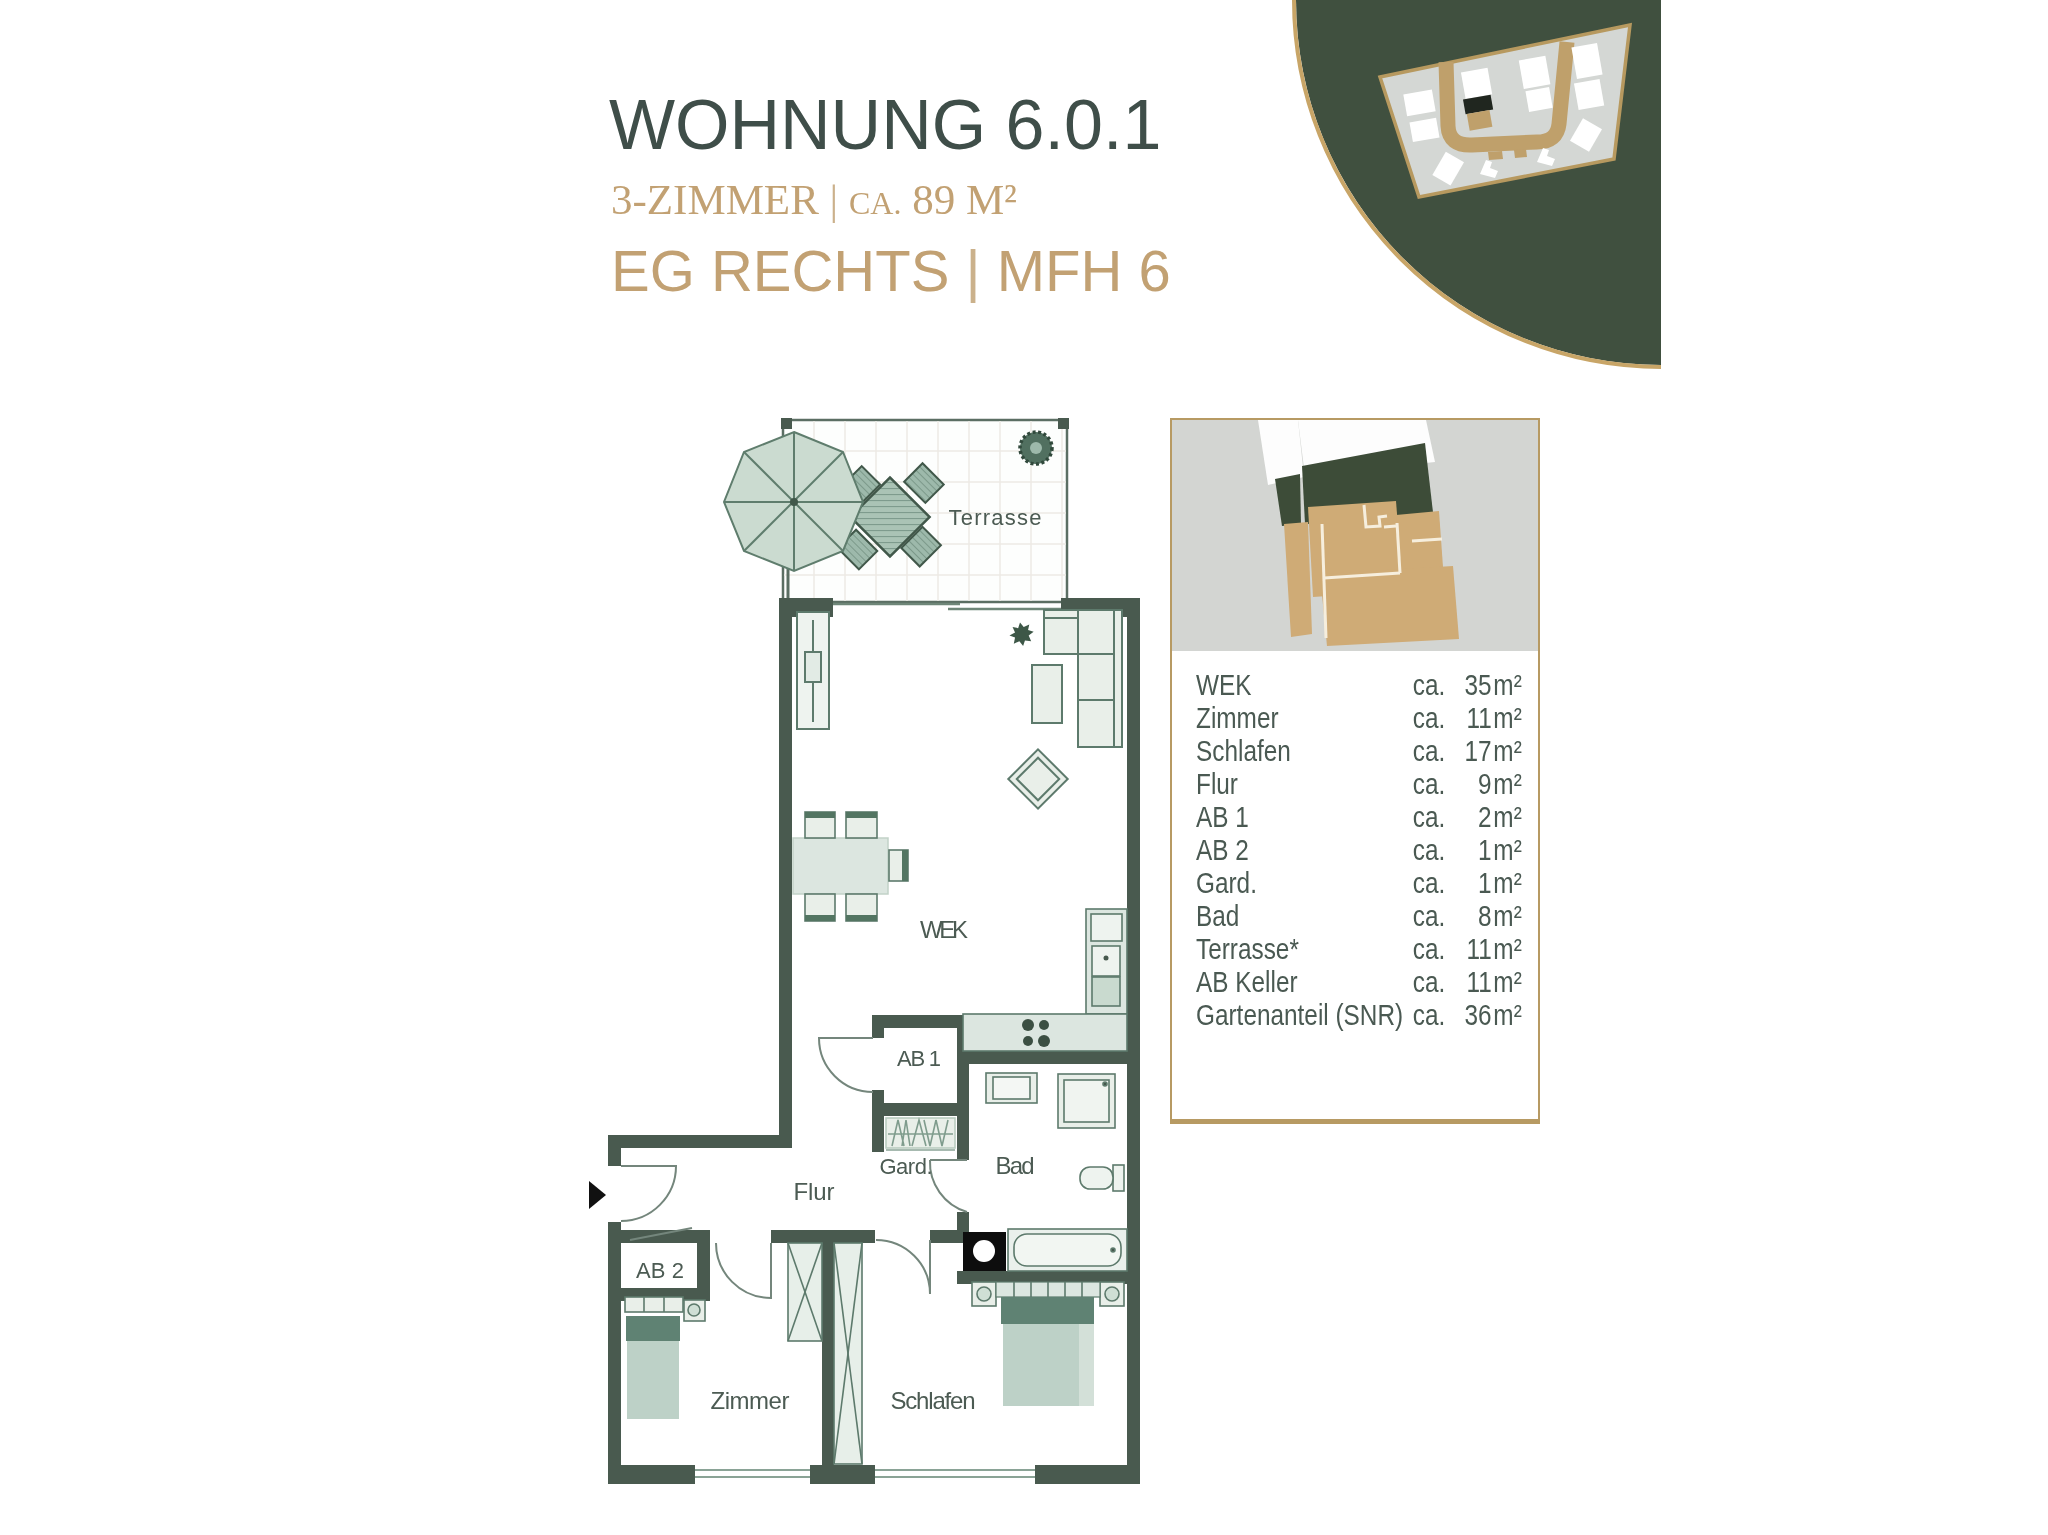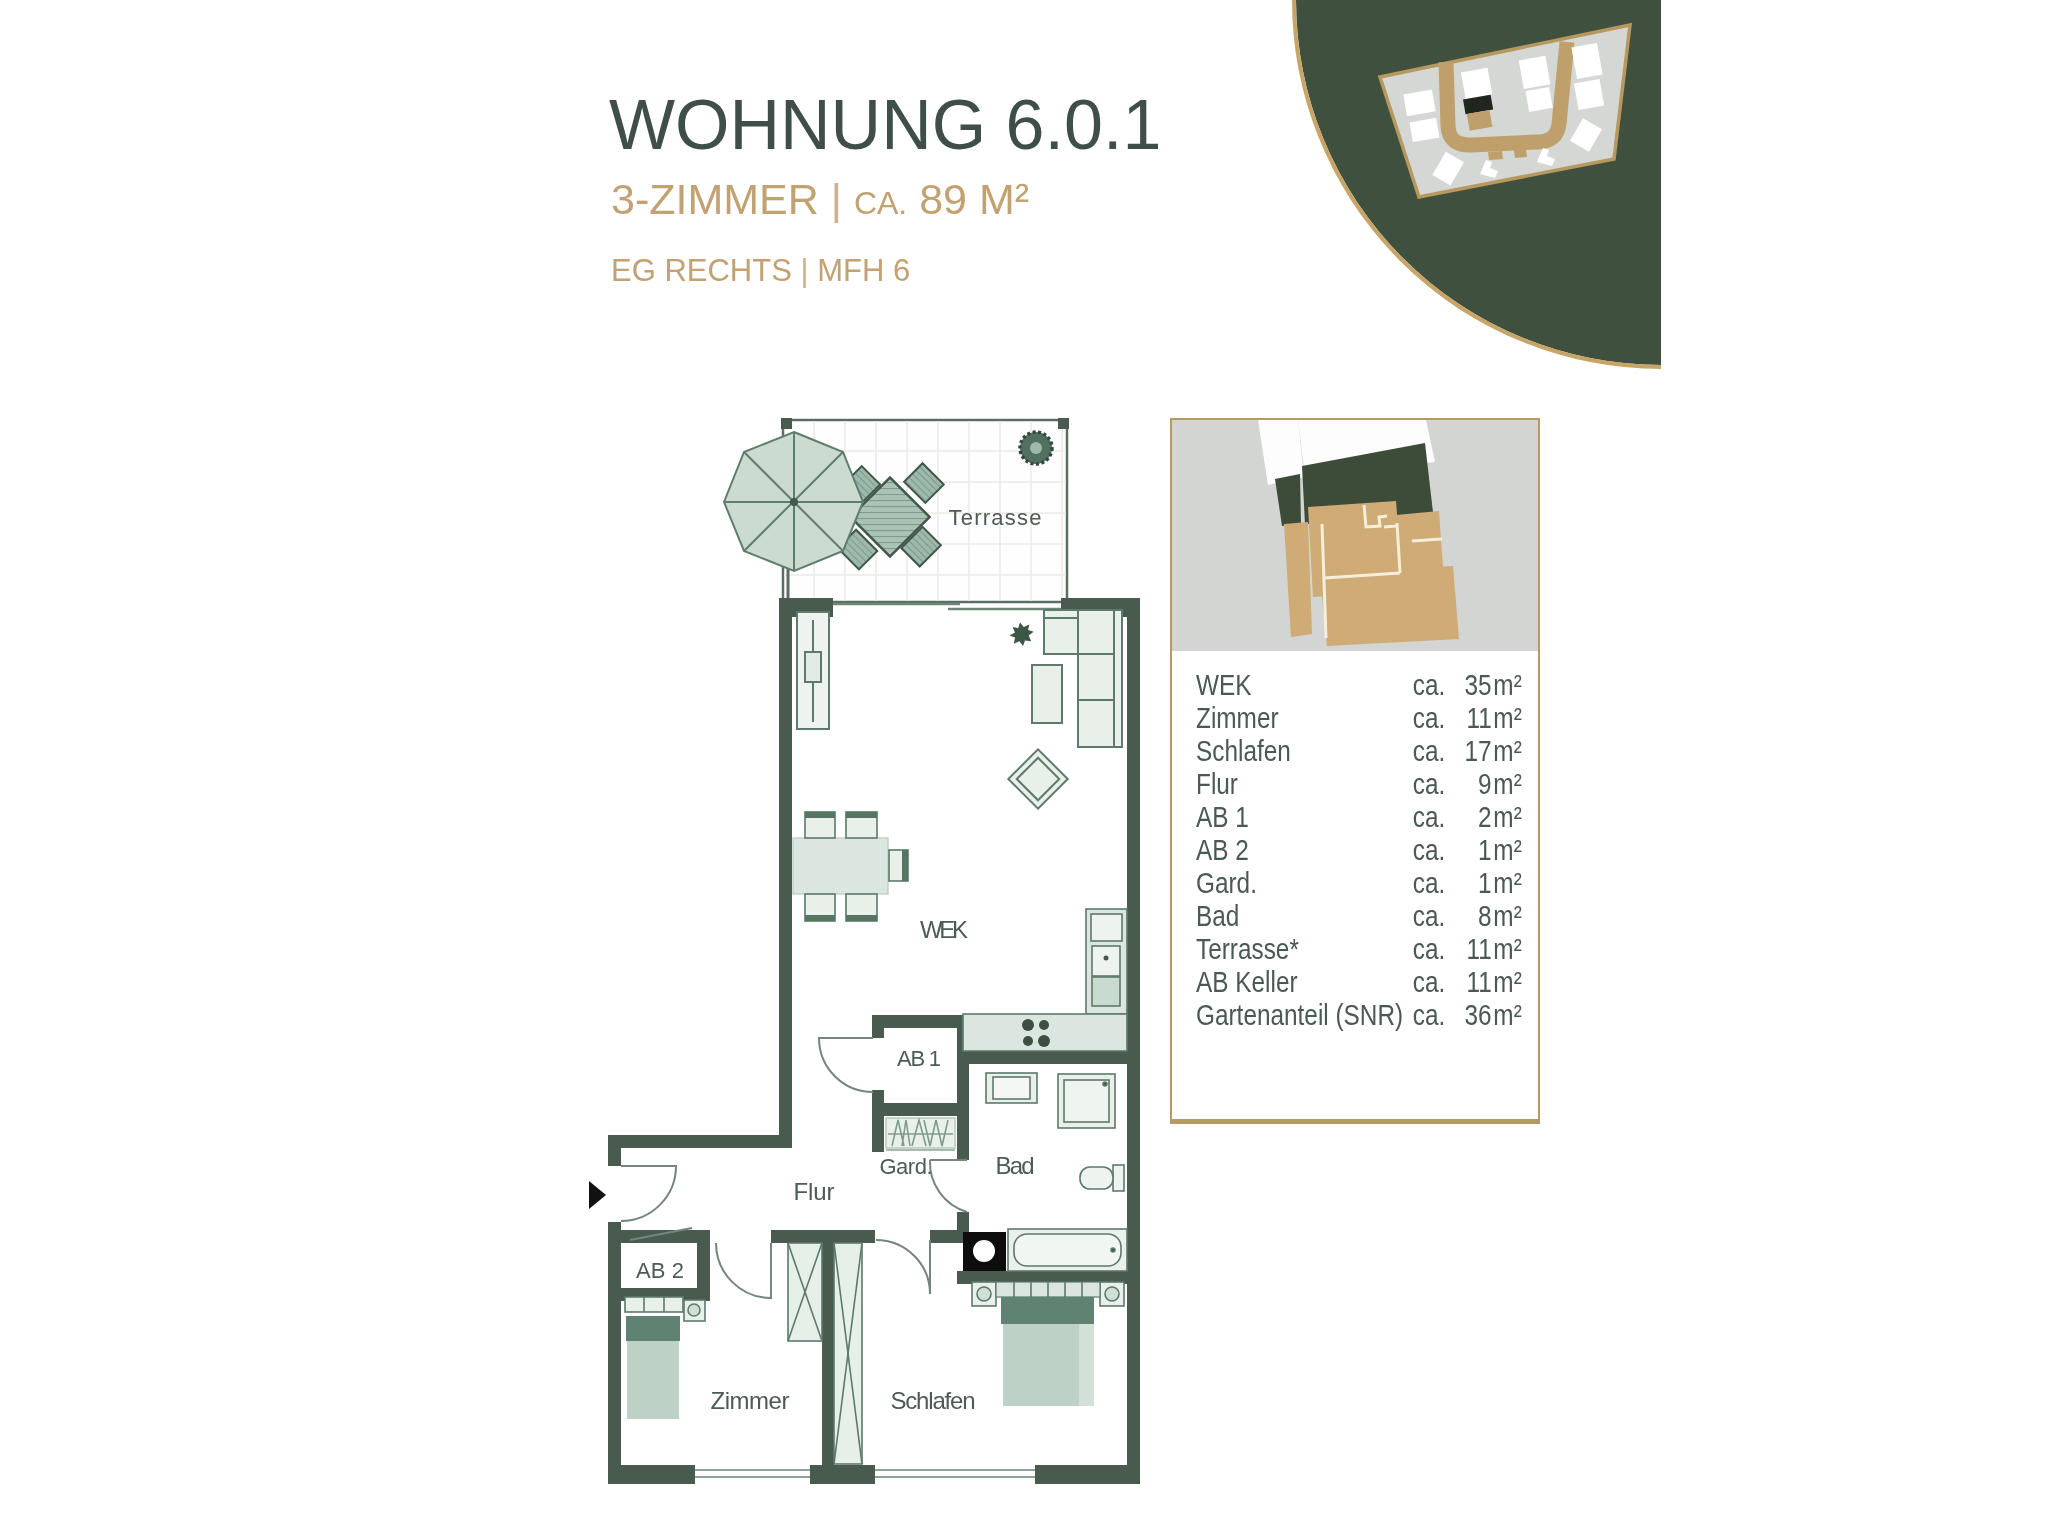--- a/index.html
+++ b/index.html
@@ -18,23 +18,23 @@
   .lrow .unit{position:absolute;left:354px;}
   .lnote{position:absolute;left:24px;top:638px;font-size:16px;line-height:21px;color:#c9b28b;white-space:nowrap;letter-spacing:-0.2px;}
 </style>
 </head>
 <body>
 
 <div>
 
 <div class="abs title">WOHNUNG 6.0.1</div>
 
-<div class="abs sub" style="top:178px;">3-ZIMMER <span style="color:#cbb18b;">|</span> <small>CA.</small> 89 M²</div>
-
-<div class="abs sub" style="top:249px;font-size:31px;">EG RECHTS <span style="color:#cbb18b;">|</span> MFH 6</div>
+<div class="abs sub" style="top:178px;font-family:Liberation Serif, serif;">3-ZIMMER <span style="color:#cbb18b;">|</span> <small>CA.</small> 89 M²</div>
+
+<div class="abs sub" style="top:249px;font-size:58px;">EG RECHTS <span style="color:#cbb18b;">|</span> MFH 6</div>
 
 <svg class="abs" style="left:1280px;top:0;" width="400" height="380" viewBox="1280 0 400 380">
 
   <path d="M1296,0 A 365,365 0 0 0 1661,365 L1661,0 Z" fill="#40503f"></path>
 
   <path d="M1294,0 A 367,367 0 0 0 1661,367" fill="none" stroke="#c8a567" stroke-width="4"></path>
 
   <path d="M1380,77 L1630,25 L1614,159 L1419,197 Z" fill="#d4d7d4" stroke="#b7995f" stroke-width="3.5"></path>
 
   <path d="M1446,62 L1448,126 Q1449,146 1472,145 L1537,142 Q1557,142 1559,124 L1567,42" fill="none" stroke="#bfa06b" stroke-width="15"></path>

